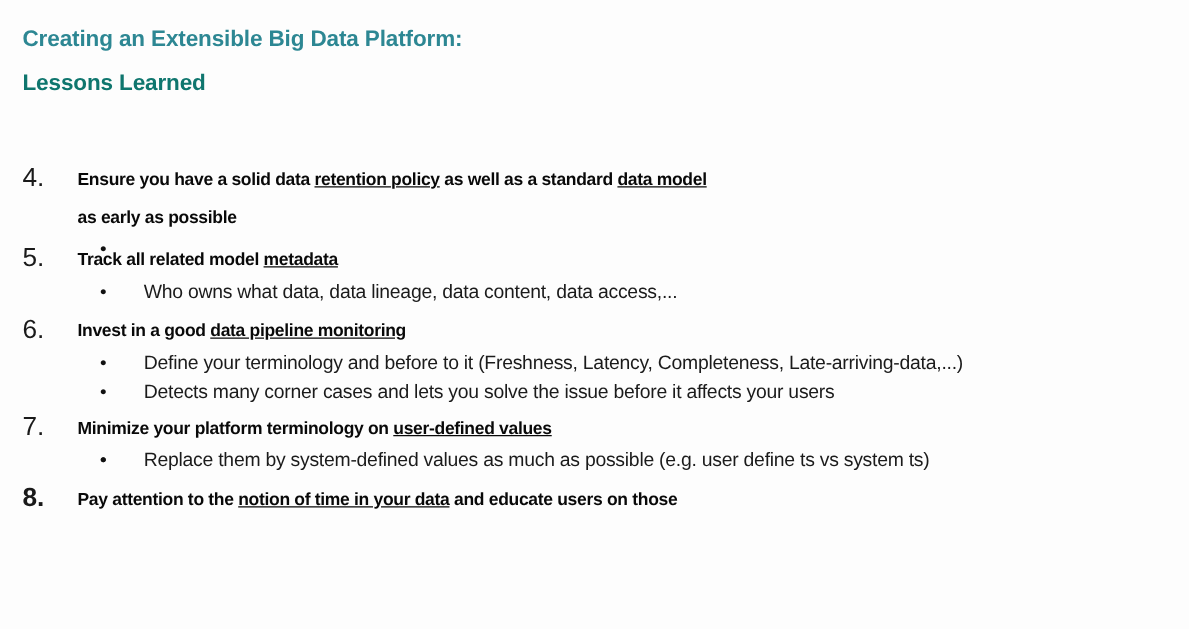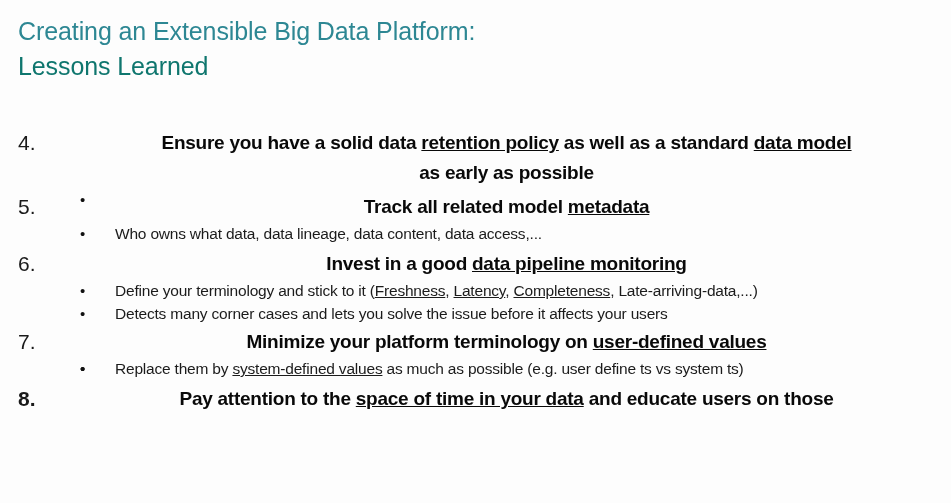--- a/index.html
+++ b/index.html
@@ -26,22 +26,22 @@
 
   
   .title-block {
     position: absolute;
     left: 18px;
     top: 14px;
     width: 900px;
   }
   .title-line {
     font-family: "Liberation Sans", sans-serif;
-    font-size: 25px;
-    font-weight: normal;
+    font-size: 18px;
+    font-weight: bold;
     color: #2d8793;
     line-height: 35px;
     letter-spacing: -0.1px;
     white-space: nowrap;
   }
 
   
   .body-list {
     position: absolute;
     left: 0px;
@@ -61,27 +61,26 @@
     font-size: 21px;
     font-weight: normal;
     line-height: 30px;
     color: #1a1a1a;
     font-family: "Liberation Sans", sans-serif;
   }
   .num-item.strong-num .num {
     font-weight: bold;
   }
   .num-item .headline {
-    font-size: 19px;
+    font-size: 14px;
     font-weight: bold;
     line-height: 30px;
     color: #090909;
     letter-spacing: -0.25px;
     font-family: "Liberation Sans", sans-serif;
-    text-align: center;
   }
   .num-item .headline .u {
     text-decoration: underline;
     text-underline-offset: 1px;
   }
 
   
   .sub-list {
     margin: 0;
     padding: 0;
@@ -100,21 +99,20 @@
   }
   .sub-item .dot {
     position: absolute;
     left: 80px;
     top: 0;
     font-size: 15px;
     line-height: 23px;
     color: #111;
   }
   .sub-item .u {
-    text-decoration: underline;
     text-underline-offset: 1px;
     margin-top: 24px;
   }
 
   .gap-2 { height: 2px; }
   .gap-4 { height: 4px; }
 </style>
 </head>
 <body style="background: rgb(253, 253, 253);">
 
@@ -141,33 +139,33 @@
       </div>
       <div class="sub-list">
         <div class="sub-item"><span class="dot">•</span><span><span>Who owns what data, data lineage, data content, data access,...</span></span></div>
       </div>
       <div class="gap-4"></div>
       <div class="num-item">
         <span class="num">6.</span>
         <div class="headline"><span>Invest in a good </span><span class="u">data pipeline monitoring</span></div>
       </div>
       <div class="sub-list">
-        <div class="sub-item"><span class="dot">•</span><span><span>Define your terminology and stick to it (</span><span class="u">Freshness</span><span>, </span><span class="u">Latency</span><span>, </span><span class="u">Completeness</span><span>, Late-arriving-data,...)</span></span></div>
+        <div class="sub-item"><span class="dot">•</span><span><span>Define your terminology and before to it (</span><span class="u">Freshness</span><span>, </span><span class="u">Latency</span><span>, </span><span class="u">Completeness</span><span>, Late-arriving-data,...)</span></span></div>
         <div class="sub-item"><span class="dot">•</span><span><span>Detects many corner cases and lets you solve the issue before it affects your users</span></span></div>
       </div>
       <div class="gap-2"></div>
       <div class="num-item">
         <span class="num">7.</span>
         <div class="headline"><span>Minimize your platform terminology on </span><span class="u">user-defined values</span></div>
       </div>
       <div class="sub-list">
         <div class="sub-item"><span class="dot">•</span></div>
         <div class="sub-item"><span class="dot">•</span><span><span>Replace them by </span><span class="u">system-defined values</span><span> as much as possible (e.g. user define ts vs system ts)</span></span></div>
       </div>
       <div class="gap-4"></div>
       <div class="num-item strong-num">
         <span class="num">8.</span>
-        <div class="headline"><span>Pay attention to the </span><span class="u">space of time in your data</span><span> and educate users on those</span></div>
+        <div class="headline"><span>Pay attention to the </span><span class="u">notion of time in your data</span><span> and educate users on those</span></div>
       </div>
       <div class="gap-4"></div>
     </div>
 
 </div>
 
 </body></html>

